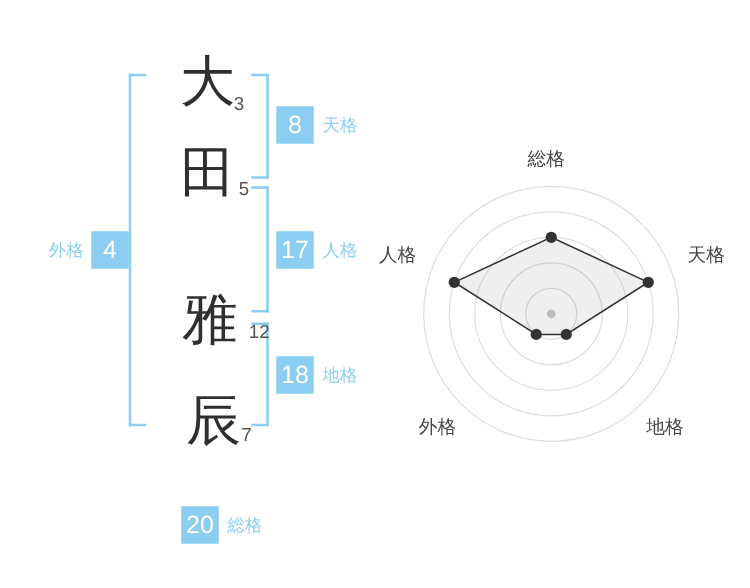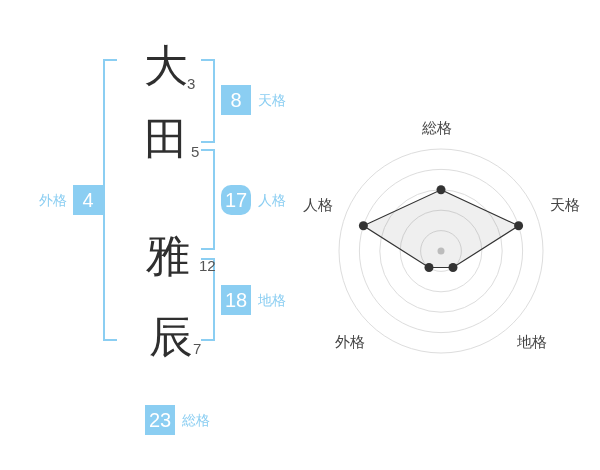--- a/index.html
+++ b/index.html
@@ -57,21 +57,21 @@
   .scorebox{
     position:absolute;
     width:30px;height:30px;
     background:#8BCEF2;
     color:#ffffff;
     font-size:20px;
     line-height:30px;
     text-align:center;
   }
   .scorebox.tenkaku{left:221px;top:85px;}
-  .scorebox.jinkaku{left:221px;top:185px;border-radius:10px;}
+  .scorebox.jinkaku{left:221px;top:185px;}
   .scorebox.chikaku{left:221px;top:285px;}
   .scorebox.gaikaku{left:73px;top:185px;}
   .scorebox.soukaku{left:145px;top:405px;}
   .scorelabel{
     position:absolute;
     font-size:14px;
     line-height:1;
     color:#8BCEF2;
     white-space:nowrap;
   }
@@ -127,21 +127,21 @@
 
   <div class="scorebox jinkaku">17</div>
   <div class="scorelabel jinkaku">人格</div>
 
   <div class="scorebox chikaku">18</div>
   <div class="scorelabel chikaku">地格</div>
 
   <div class="scorebox gaikaku">4</div>
   <div class="scorelabel gaikaku">外格</div>
 
-  <div class="scorebox soukaku">23</div>
+  <div class="scorebox soukaku">20</div>
   <div class="scorelabel soukaku">総格</div>
 
   <div class="radar">
     <svg id="radar-svg" width="290" height="250" viewBox="0 0 290 250">
         <circle cx="141" cy="141" r="20.4" fill="none" stroke="#dddddd" stroke-width="1"></circle>
         <circle cx="141" cy="141" r="40.8" fill="none" stroke="#dddddd" stroke-width="1"></circle>
         <circle cx="141" cy="141" r="61.2" fill="none" stroke="#dddddd" stroke-width="1"></circle>
         <circle cx="141" cy="141" r="81.6" fill="none" stroke="#dddddd" stroke-width="1"></circle>
         <circle cx="141" cy="141" r="102.0" fill="none" stroke="#dddddd" stroke-width="1"></circle>
         <circle cx="141" cy="141" r="3.5" fill="#c8c8c8"></circle>

